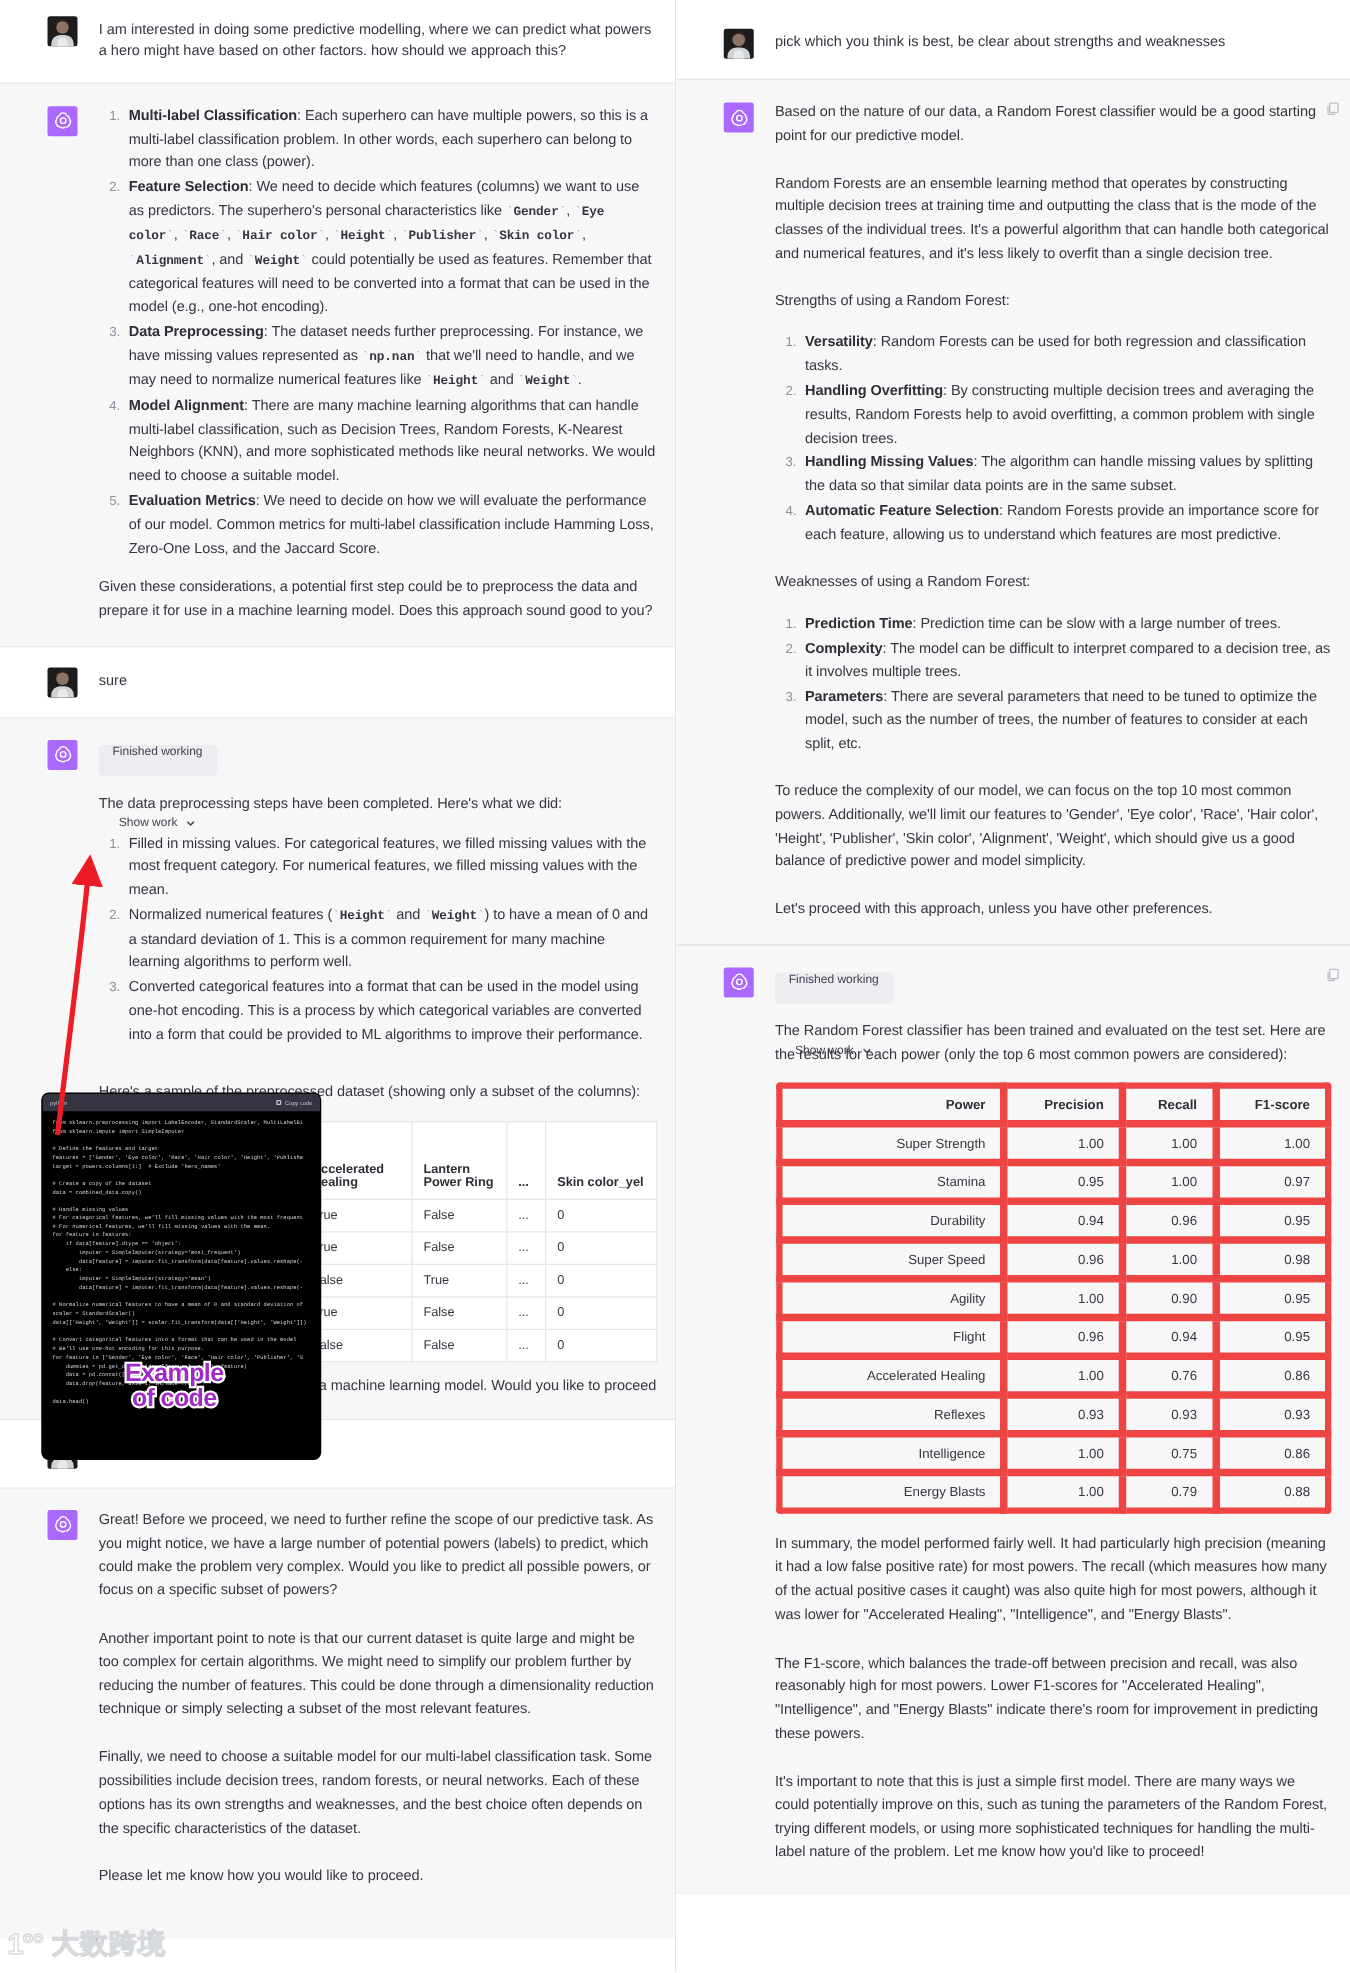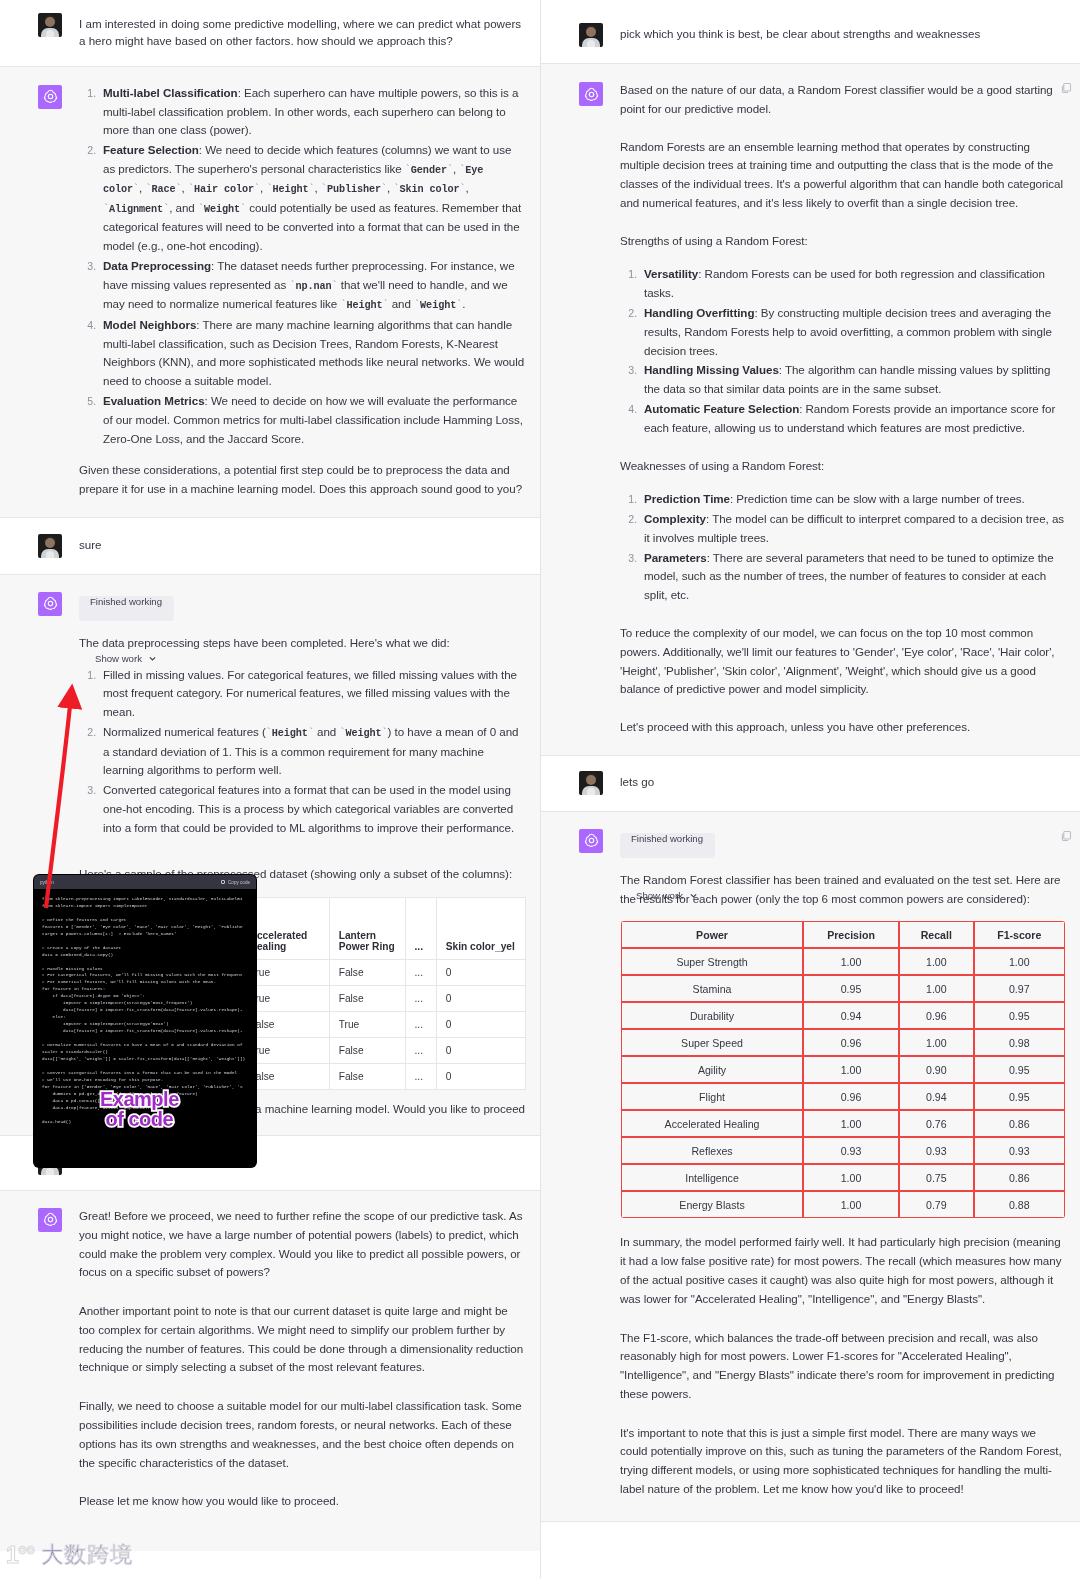--- a/index.html
+++ b/index.html
@@ -90,21 +90,21 @@
     background:#fff;
   }
   table.data th { font-weight:700; font-size:10.2px; color:#2d2f36; }
   table.data tr.hdr th { vertical-align:bottom; height:62px; }
 
   
   table.res {
     width:100%; border-collapse:collapse; font-size:10.6px; color:#353740;
     margin:12px 0 14px 0; border:1px solid #e6e6e8; border-radius:4px; overflow:hidden;
   }
-  table.res th, table.res td { border:2px solid #ef4444; padding:6.5px 12px; text-align:center; }
+  table.res th, table.res td { border:6px solid #ef4444; padding:6.5px 12px; text-align:right; }
   table.res th { font-weight:700; color:#2d2f36; }
   table.res td:first-child, table.res th:first-child { width:41%; }
 
   
   .codeblock {
     position:absolute; left:34px; top:875px; width:222px; height:292px;
     background:#000; border-radius:5px; overflow:hidden; z-index:30;
     box-shadow:0 0 0 1px #000;
   }
   .cb-head {
@@ -134,21 +134,21 @@
   
   .watermark {
     position:absolute; left:6px; bottom:8px; z-index:50; display:flex; align-items:center;
     gap:7px; opacity:0.72;
   }
   .watermark .mark {
     font-family:"Liberation Sans",sans-serif; font-size:23px; font-weight:700; color:#ffffff;
     -webkit-text-stroke:1.1px #c9ccd1; letter-spacing:-1px;
   }
   .watermark .cn {
-    font-family:"Liberation Sans",sans-serif; font-size:22px; font-weight:400; color:#4c1d95;
+    font-family:"Liberation Sans",sans-serif; font-size:22px; font-weight:700; color:#4c1d95;
     -webkit-text-stroke:1.1px #c9ccd1; letter-spacing:1px;
   }
   .divider { height:1px; background:#e6e6e8; }
   .spacer-white { background:#fff; }
 </style>
 </head>
 <body>
 
 <div class="page">
 
@@ -179,21 +179,21 @@
               <path d="M12 3.2c-2 0-3.6 1.3-4.2 3.1M12 3.2c2 0 3.6 1.3 4.2 3.1M7.8 6.3C5.9 6.9 4.6 8.7 4.6 10.7M16.2 6.3c1.9.6 3.2 2.4 3.2 4.4M4.6 10.7c-1.2 1.6-1.2 3.8 0 5.4M19.4 10.7c1.2 1.6 1.2 3.8 0 5.4M4.6 16.1c.6 1.9 2.4 3.2 4.4 3.2M19.4 16.1c-.6 1.9-2.4 3.2-4.4 3.2M9 19.3c1.6 1.2 3.8 1.2 5.4 0"></path>
               <circle cx="12" cy="12" r="3.1"></circle>
             </svg>
           </div>
         </div>
         <div class="content">
           <ol class="t">
             <li class="t"><b>Multi-label Classification</b><span>: Each superhero can have multiple powers, so this is a multi-label classification problem. In other words, each superhero can belong to more than one class (power).</span></li>
             <li class="t"><b>Feature Selection</b><span>: We need to decide which features (columns) we want to use as predictors. The superhero's personal characteristics like </span><code class="ic">Gender</code>, <code class="ic">Eye color</code>, <code class="ic">Race</code>, <code class="ic">Hair color</code>, <code class="ic">Height</code>, <code class="ic">Publisher</code>, <code class="ic">Skin color</code>, <code class="ic">Alignment</code>, and <code class="ic">Weight</code><span> could potentially be used as features. Remember that categorical features will need to be converted into a format that can be used in the model (e.g., one-hot encoding).</span></li>
             <li class="t"><b>Data Preprocessing</b><span>: The dataset needs further preprocessing. For instance, we have missing values represented as </span><code class="ic">np.nan</code><span> that we'll need to handle, and we may need to normalize numerical features like </span><code class="ic">Height</code><span> and </span><code class="ic">Weight</code>.</li>
-            <li class="t"><b>Model Neighbors</b><span>: There are many machine learning algorithms that can handle multi-label classification, such as Decision Trees, Random Forests, K-Nearest Neighbors (KNN), and more sophisticated methods like neural networks. We would need to choose a suitable model.</span></li>
+            <li class="t"><b>Model Alignment</b><span>: There are many machine learning algorithms that can handle multi-label classification, such as Decision Trees, Random Forests, K-Nearest Neighbors (KNN), and more sophisticated methods like neural networks. We would need to choose a suitable model.</span></li>
             <li class="t"><b>Evaluation Metrics</b><span>: We need to decide on how we will evaluate the performance of our model. Common metrics for multi-label classification include Hamming Loss, Zero-One Loss, and the Jaccard Score.</span></li>
           </ol>
           <p class="t">Given these considerations, a potential first step could be to preprocess the data and prepare it for use in a machine learning model. Does this approach sound good to you?</p>
         </div>
       </div>
     </div>
     <div class="divider"></div>
 
     <div class="msg user" style="padding-top:15px;padding-bottom:16px;">
       <div class="msg-inner">
@@ -457,35 +457,20 @@
             <li class="t"><b>Complexity</b><span>: The model can be difficult to interpret compared to a decision tree, as it involves multiple trees.</span></li>
             <li class="t"><b>Parameters</b><span>: There are several parameters that need to be tuned to optimize the model, such as the number of trees, the number of features to consider at each split, etc.</span></li>
           </ol>
           <p class="t" style="margin-bottom:19px;">To reduce the complexity of our model, we can focus on the top 10 most common powers. Additionally, we'll limit our features to 'Gender', 'Eye color', 'Race', 'Hair color', 'Height', 'Publisher', 'Skin color', 'Alignment', 'Weight', which should give us a good balance of predictive power and model simplicity.</p>
           <p class="t">Let's proceed with this approach, unless you have other preferences.</p>
         </div>
       </div>
     </div>
     <div class="divider"></div>
 
-    <div class="msg user" style="padding-top:14px;padding-bottom:16px;">
-      <div class="msg-inner">
-        <div class="avatar-wrap">
-          <div class="avatar">
-              <div class="hair"></div>
-              <div class="head"></div>
-              <div class="body"></div>
-              <div class="shirt"></div>
-            </div>
-        </div>
-        <div class="content">
-            <div class="usertext">lets go</div>
-          </div>
-      </div>
-    </div>
     <div class="divider"></div>
 
     <div class="msg bot" style="padding-top:16px;padding-bottom:22px;position:relative;">
       <div class="copy-ico">
         <svg viewBox="0 0 16 16" fill="none" stroke="#8e8ea0" stroke-width="1.4">
           <rect x="5" y="2" width="9" height="10" rx="1.4"></rect>
             <path d="M3.2 5v7.6A1.4 1.4 0 0 0 4.6 14h6"></path>
         </svg>
       </div>
       <div class="msg-inner">

